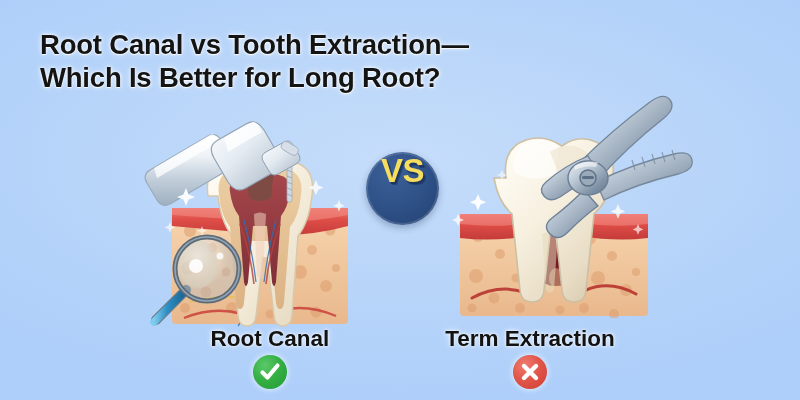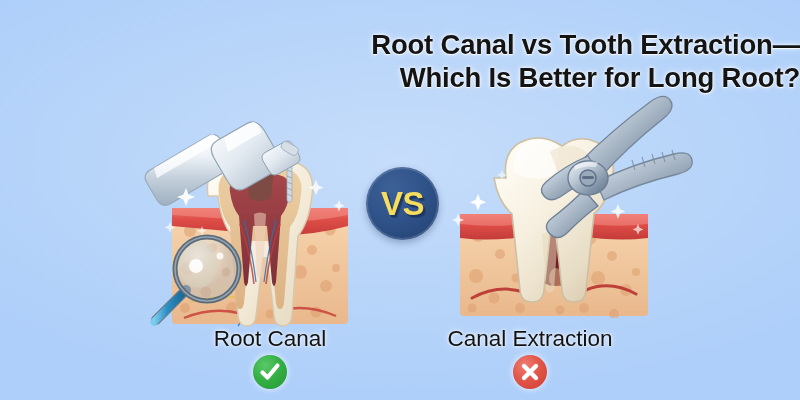--- a/index.html
+++ b/index.html
@@ -8,50 +8,50 @@
     font-family:"Liberation Sans", sans-serif;
     background:#b7d4f8;
   }
   #poster{
     position:relative;width:800px;height:400px;overflow:hidden;
     background:radial-gradient(ellipse 70% 60% at 50% 40%, #c6ddfb 0%, #bad6f9 45%, #aecffa 100%);
   }
   
   .title{
     position:absolute;left:0;right:0;top:28px;
-    text-align:right;color:#141414;
+    text-align:left;color:#141414;
     font-size:27.5px;font-weight:bold;line-height:33px;
     letter-spacing:-0.2px;
     text-shadow:0 0 3px rgba(255,255,255,.95),0 0 6px rgba(255,255,255,.8),0 1px 0 rgba(255,255,255,.7);
     margin-left:40px;
   }
   .title .ln{display:block;white-space:nowrap;}
   
   .lbl{
     position:absolute;top:326px;
-    font-size:22.5px;font-weight:normal;color:#121212;
+    font-size:22.5px;font-weight:bold;color:#121212;
     text-align:center;white-space:nowrap;
     text-shadow:0 0 3px rgba(255,255,255,.95),0 0 6px rgba(255,255,255,.75);
   }
   .lbl.left{left:170px;width:200px;}
   .lbl.right{left:425px;width:210px;}
   
   .badge{
     position:absolute;width:34px;height:34px;border-radius:50%;
     top:355px;box-shadow:0 0 6px rgba(255,255,255,.85);
   }
   .badge.ok{left:253px;background:radial-gradient(circle at 35% 30%,#5bc96a 0%,#35b044 45%,#229a33 100%);}
   .badge.no{left:513px;background:radial-gradient(circle at 35% 30%,#ef7c72 0%,#e2564a 45%,#cf3c31 100%);}
   .badge svg{position:absolute;left:0;top:0;}
   
   #vs{
-    position:absolute;left:366px;top:167px;width:73px;height:73px;border-radius:50%;
+    position:absolute;left:366px;top:152px;width:73px;height:73px;border-radius:50%;
     background:radial-gradient(circle at 36% 28%,#3c6197 0%,#2f5289 48%,#23406f 100%);
     box-shadow:0 3px 7px rgba(30,50,90,.32),0 0 0 2px rgba(255,255,255,.14) inset;
-    display:flex;align-items:center;justify-content:center;
+    display:flex;align-items:flex-start;justify-content:center;
   }
   #vs span{
     font-size:33px;font-weight:bold;color:#f7dd5e;letter-spacing:-0.5px;
     text-shadow:1.5px 1.5px 0 #1d3760,2.5px 2.5px 0 rgba(20,40,80,.45);
   }
   
   .art{position:absolute;}
   #art-left{left:140px;top:96px;width:240px;height:230px;}
   #art-right{left:432px;top:86px;width:260px;height:240px;}
   .art svg{display:block;overflow:visible;}
@@ -341,21 +341,21 @@
         <path d="M70 84 l1.5 3.6 l3.6 1.5 l-3.6 1.5 l-1.5 3.6 l-1.5 -3.6 l-3.6 -1.5 l3.6 -1.5 z" opacity=".6"></path>
       </g>
     </svg>
   </div>
 
   <div id="vs">
     <span>VS</span>
   </div>
 
   <div class="lbl left">Root Canal</div>
-  <div class="lbl right">Canal Extraction</div>
+  <div class="lbl right">Term Extraction</div>
 
   <div class="badge ok">
     <svg width="34" height="34" viewBox="0 0 34 34">
       <path d="M9.5 17.5 l5 5 l10 -12" fill="none" stroke="#ffffff" stroke-width="4.2" stroke-linecap="round" stroke-linejoin="round"></path>
     </svg>
   </div>
 
   <div class="badge no">
     <svg width="34" height="34" viewBox="0 0 34 34">
       <path d="M11 11 l12 12 M23 11 l-12 12" fill="none" stroke="#ffffff" stroke-width="4.4" stroke-linecap="round"></path>

